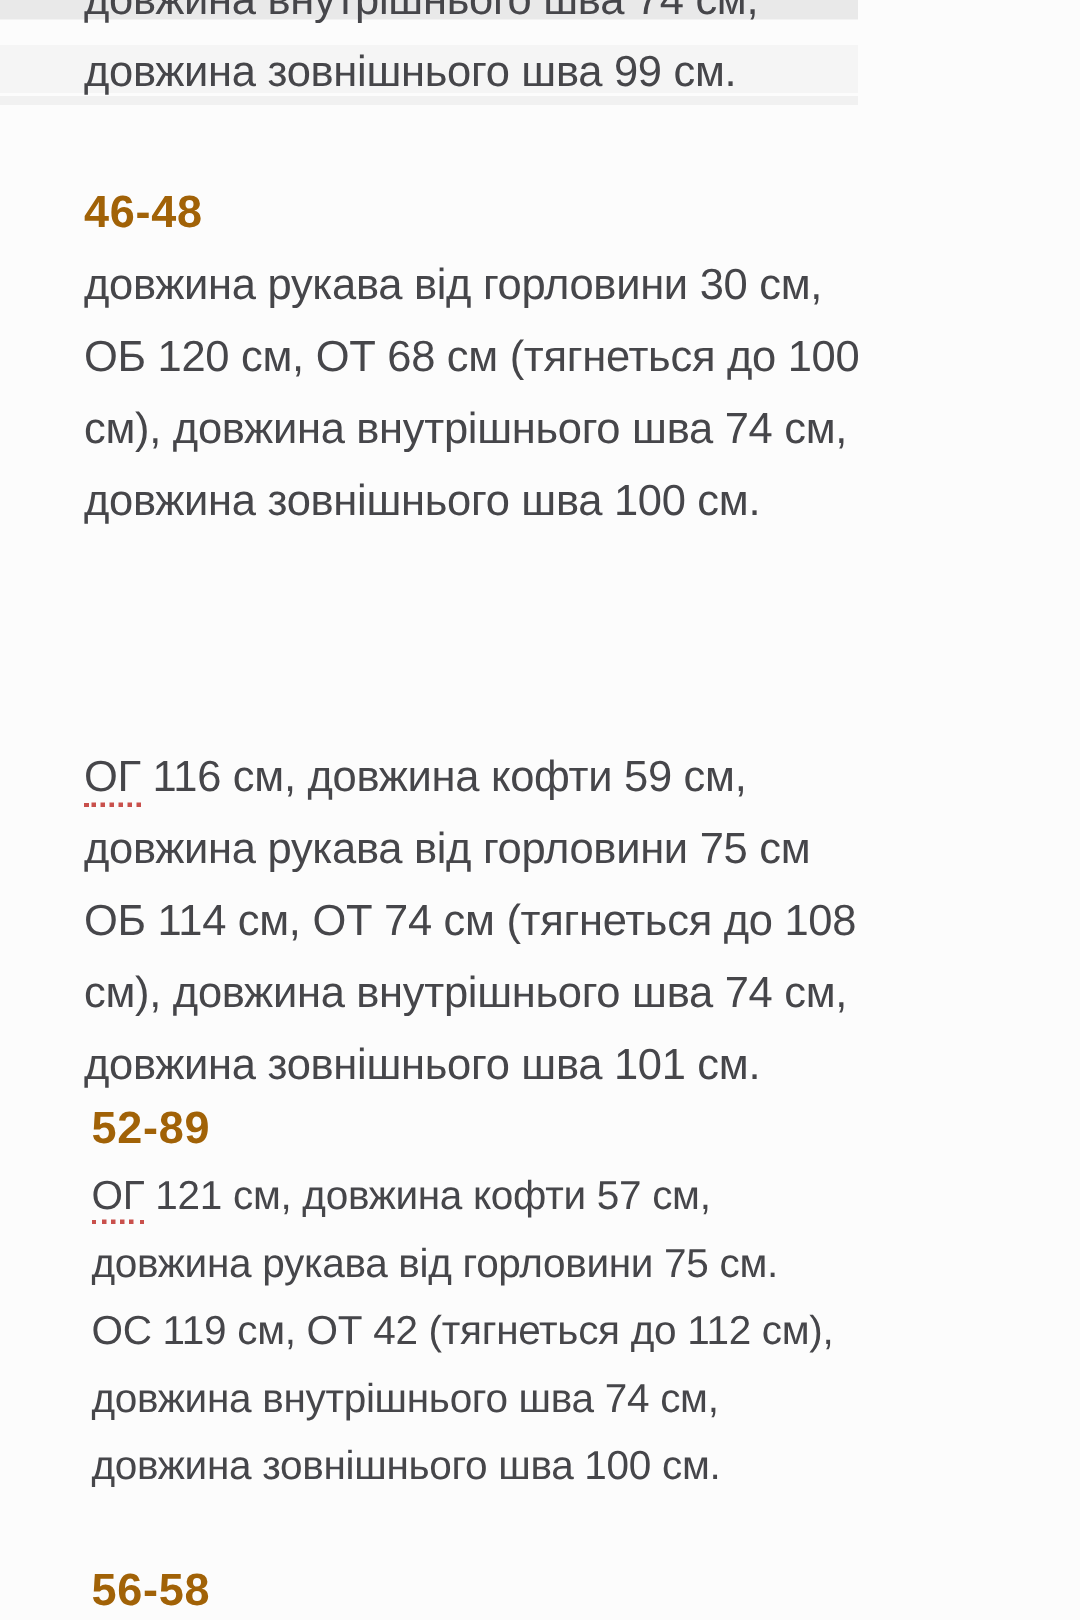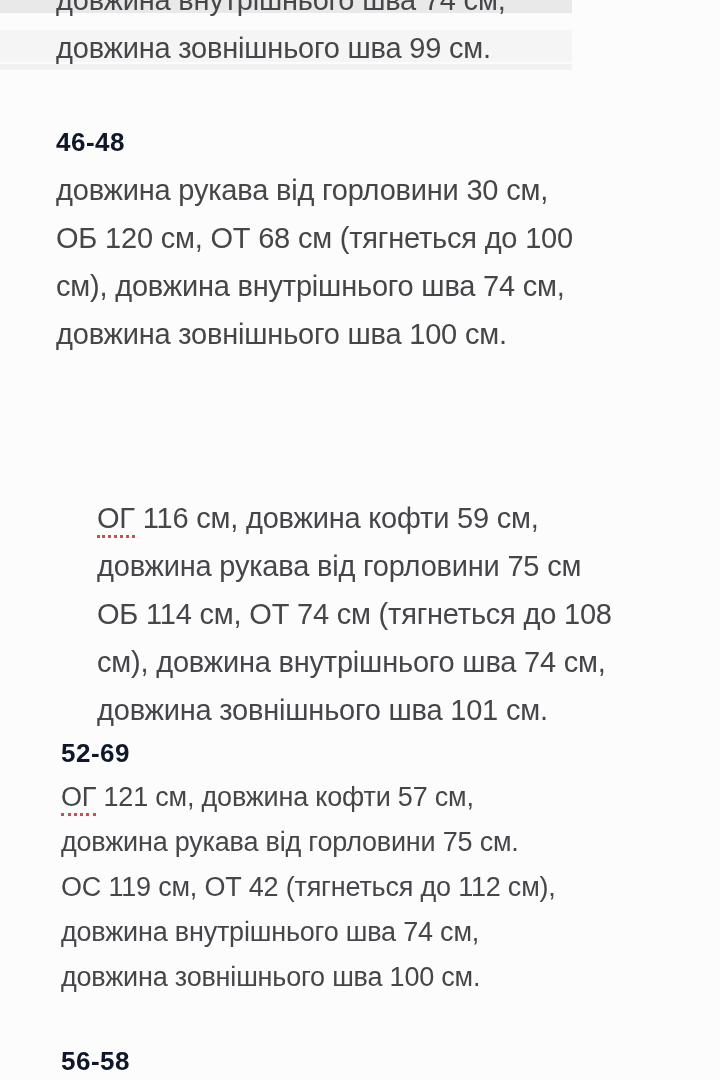--- a/index.html
+++ b/index.html
@@ -30,33 +30,33 @@
   .textblock {
     position: absolute;
     font-size: 29px;
     line-height: 48px;
     color: #46464a;
     letter-spacing: -0.2px;
     white-space: nowrap;
   }
   .heading {
     position: absolute;
-    font-size: 26px;
+    font-size: 30px;
     line-height: 48px;
     font-weight: bold;
-    color: #0f172a;
+    color: #a16207;
     letter-spacing: 0.5px;
     white-space: nowrap;
   }
 
   .top-fragment { left: 56px; top: -24px; }
   .h-46         { left: 56px; top: 118px; }
   .body-46      { left: 56px; top: 166px; }
   .h-50         { left: 56px; top: 445px; }
-  .body-50      { left: 56px; top: 494px; margin-left: 41px; }
+  .body-50      { left: 56px; top: 494px; }
   .h-52         { left: 61px; top: 729px; }
   .body-52      { left: 61px; top: 775px; font-size: 27px; line-height: 45px; }
   .h-56         { left: 61px; top: 1037px; }
 
   .misspelled {
     border-bottom: 3px dotted #c9504c;
     padding-bottom: 1px;
   }
 </style>
 </head>
@@ -82,21 +82,21 @@
   </div>
 
   <div class="textblock body-50">
     <div class="line"><span class="misspelled">ОГ</span><span> 116 см, довжина кофти 59 см,</span></div>
     <div class="line">довжина рукава від горловини 75 см</div>
     <div class="line">ОБ 114 см, ОТ 74 см (тягнеться до 108</div>
     <div class="line">см), довжина внутрішнього шва 74 см,</div>
     <div class="line">довжина зовнішнього шва 101 см.</div>
   </div>
 
-  <div class="heading h-52">52-69</div>
+  <div class="heading h-52">52-89</div>
   <div class="textblock body-52">
     <div class="line"><span class="misspelled">ОГ</span><span> 121 см, довжина кофти 57 см,</span></div>
     <div class="line">довжина рукава від горловини 75 см.</div>
     <div class="line">ОС 119 см, ОТ 42 (тягнеться до 112 см),</div>
     <div class="line">довжина внутрішнього шва 74 см,</div>
     <div class="line">довжина зовнішнього шва 100 см.</div>
   </div>
 
   <div class="heading h-56">56-58</div>
 

